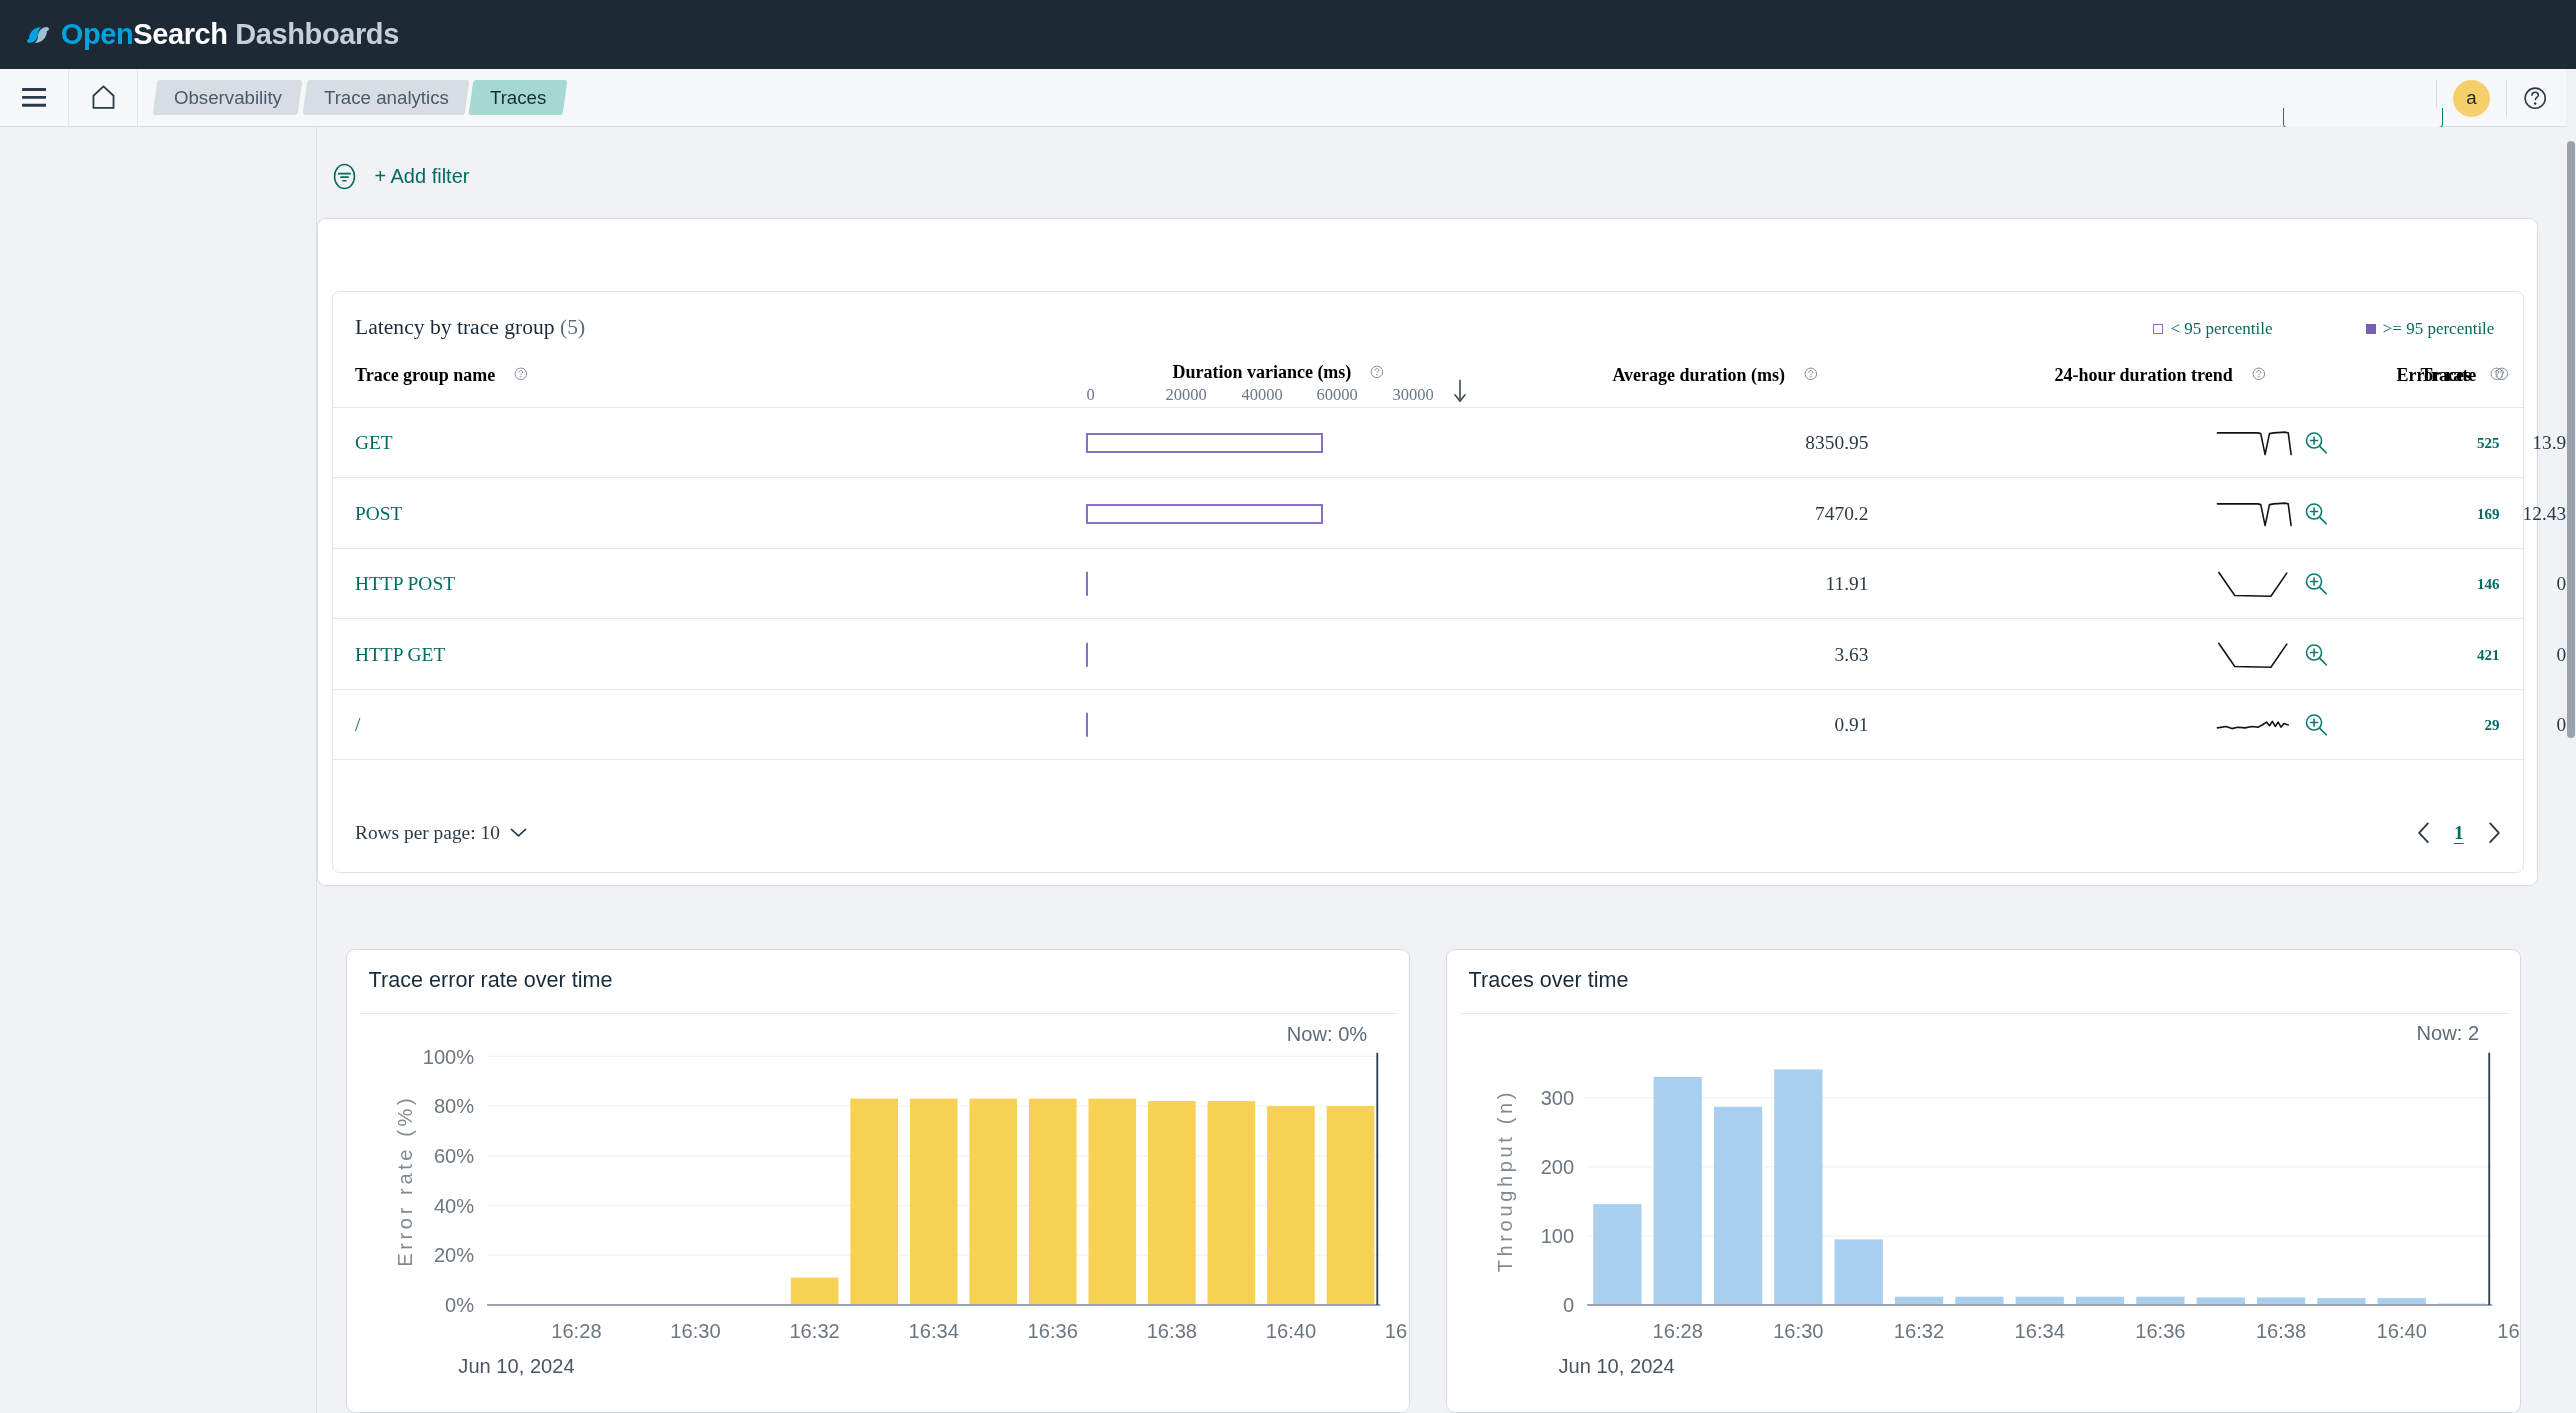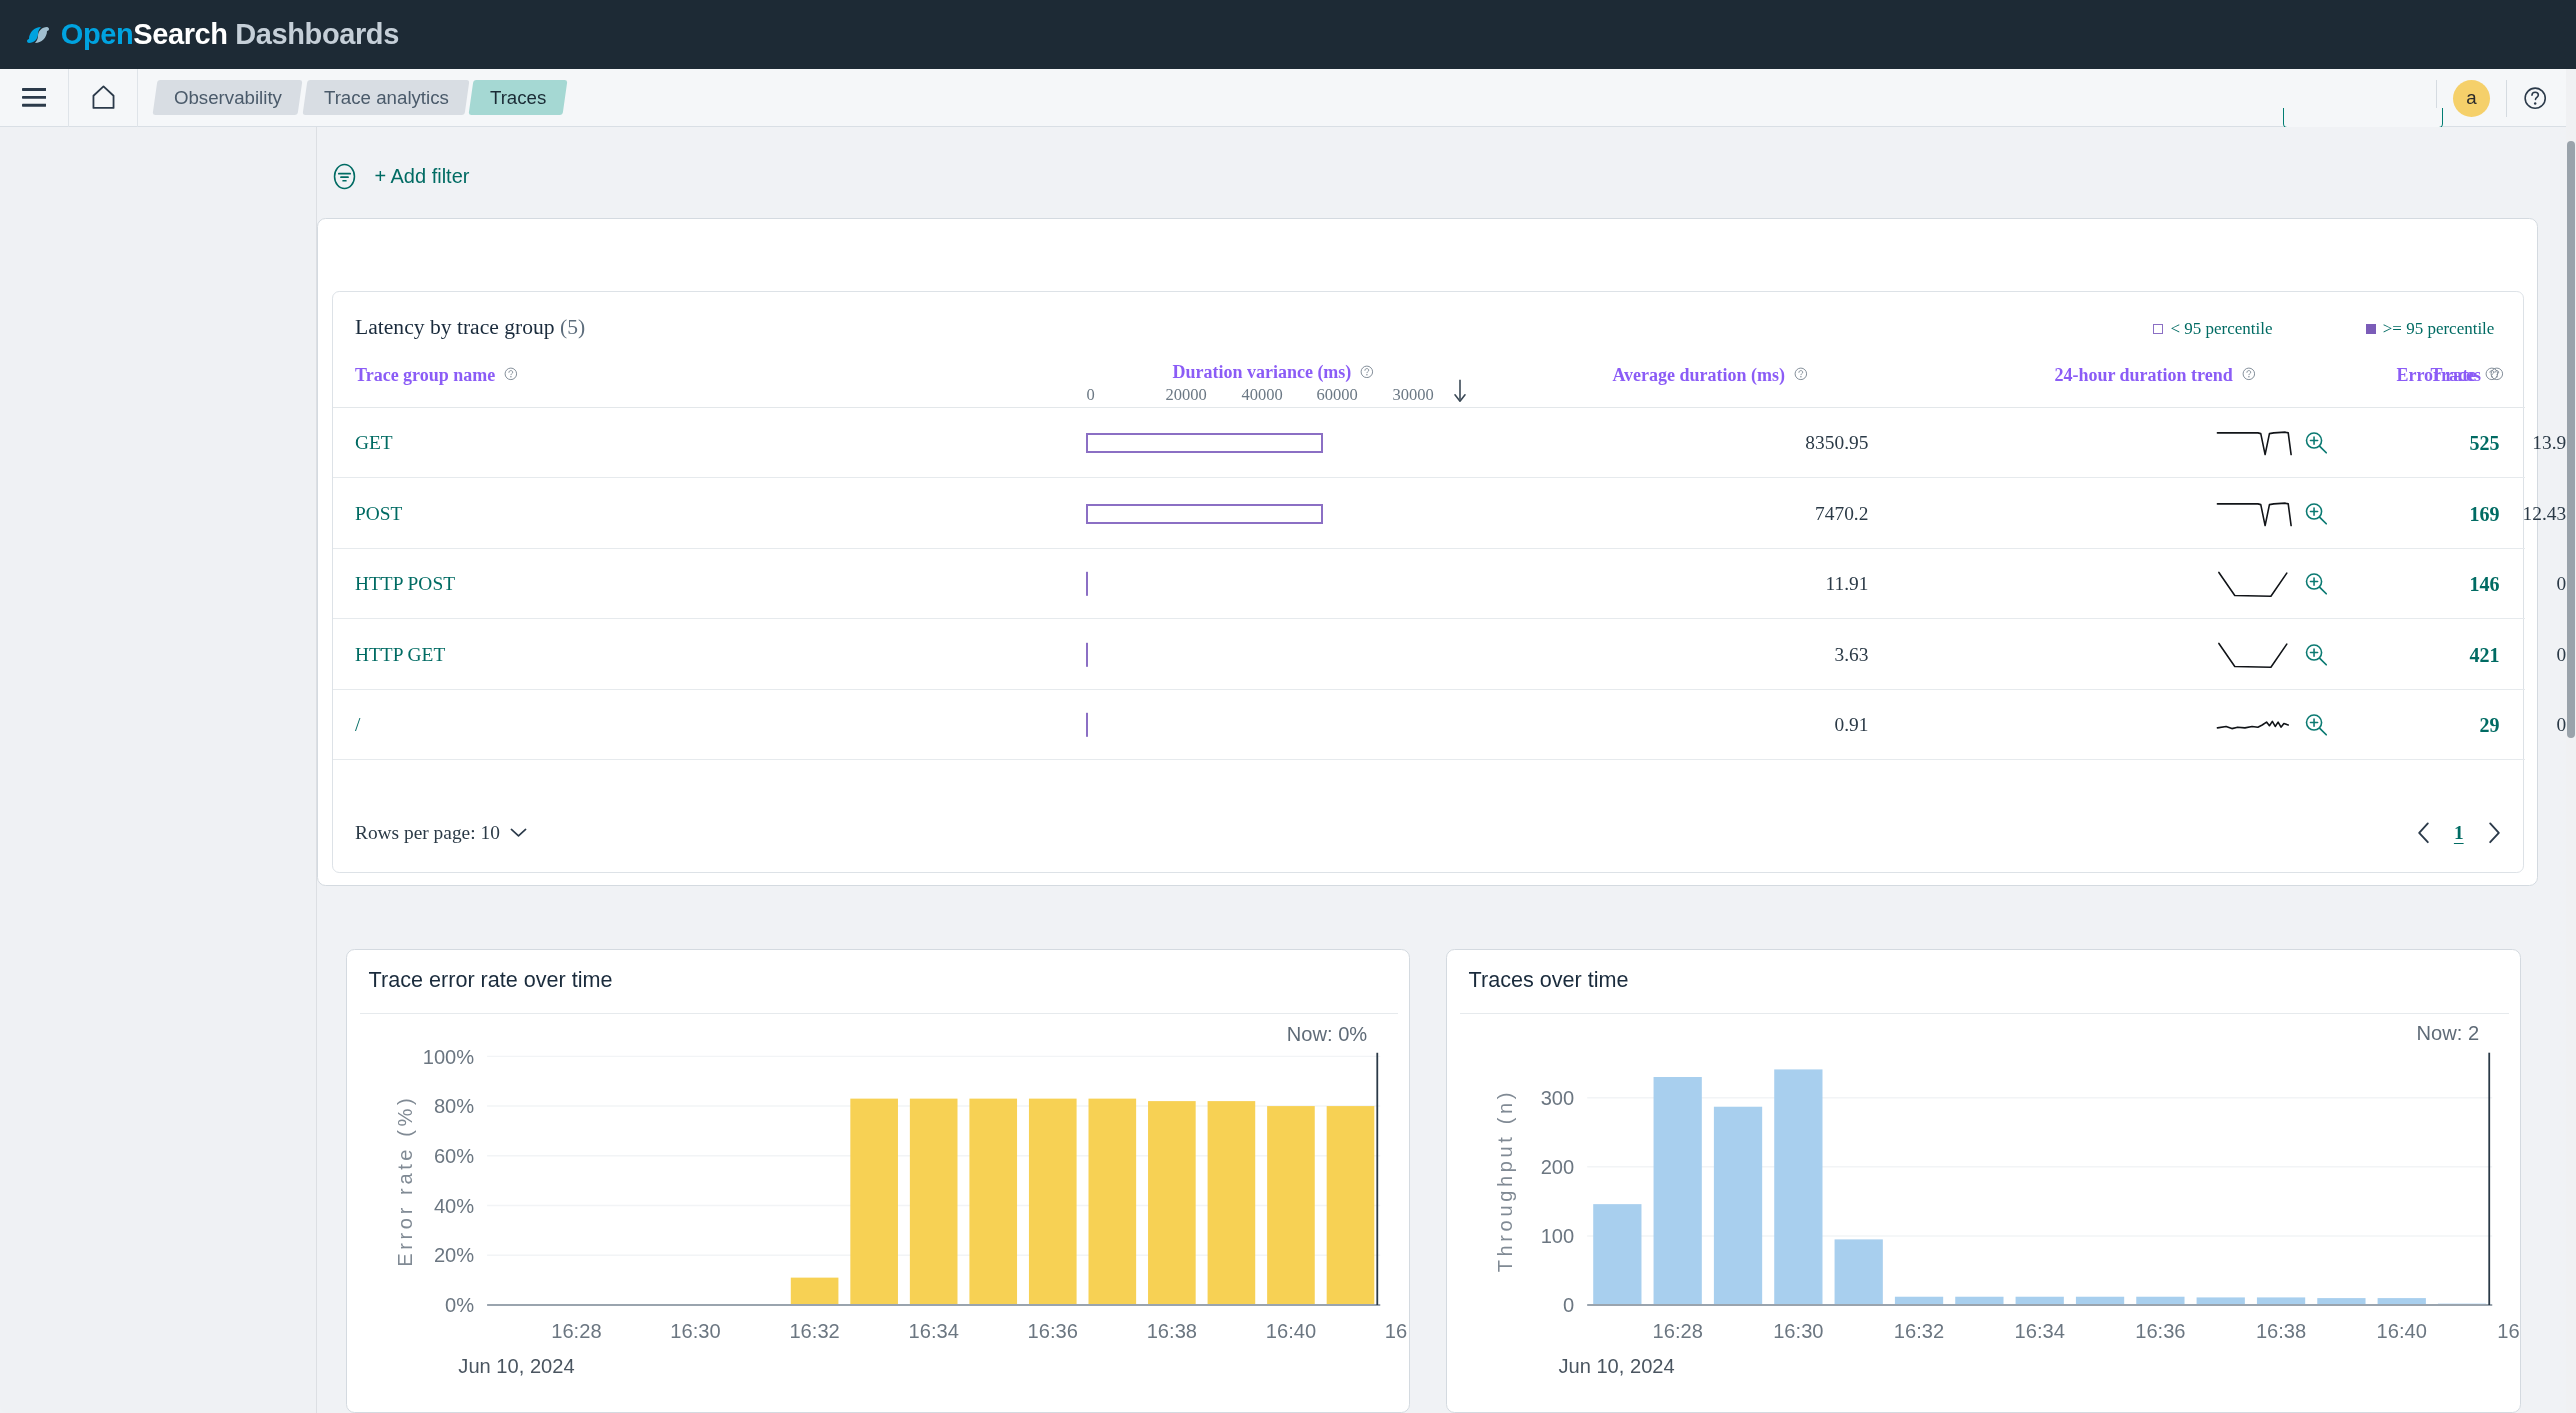--- a/index.html
+++ b/index.html
@@ -115,37 +115,37 @@
     font-size:17px; color:#006b63;
   }
   .legend-item{ display:flex; align-items:center; gap:7.2px; white-space:nowrap; }
   .swatch-open{ width:10px; height:10px; border:1.4px solid #8b6fc4; background:#fff; }
   .swatch-filled{ width:10px; height:10px; background:#7b5cb8; }
 
   #thead{
     position:absolute; left:0; top:63px; width:2192px; height:53px;
     border-bottom:1.4px solid #e3e7ea;
   }
-  .th{ position:absolute; font-size:18px; font-weight:700; color:#8b5cf6; white-space:nowrap; display:flex; align-items:flex-start; gap:9px; }
+  .th{ position:absolute; font-size:18px; font-weight:700; color:#000000; white-space:nowrap; display:flex; align-items:flex-start; gap:19px; }
   .qmark{ display:inline-block; }
   #dv-axis{ position:absolute; top:30px; font-size:16.5px; color:#6b7884; white-space:nowrap; }
   #dv-axis span{ position:absolute; }
   #sort-arrow{ position:absolute; left:1119px; top:24.4px; }
 
   .trow{
     position:absolute; left:0; width:2192px; height:70px;
     border-bottom:0.7px solid #e6eaed;
   }
   .c-name{ position:absolute; left:21.6px; top:50%; transform:translateY(-50%); font-size:19.4px; color:#006b63; cursor:pointer; white-space:nowrap; }
   .c-variance{ position:absolute; left:753px; top:50%; transform:translateY(-50%); }
   .var-box{ height:20px; border:2.2px solid #8b6fc4; background:#ffffff; }
   .c-avg{ position:absolute; left:1064px; width:471px; text-align:right; top:50%; transform:translateY(-50%); font-size:19.4px; color:#2b3a47; }
   .c-trend{ position:absolute; left:1883px; top:50%; transform:translateY(-50%); display:flex; align-items:center; gap:10px; }
   .c-error{ position:absolute; left:2048px; width:201px; text-align:right; top:50%; transform:translateY(-50%); font-size:19.4px; color:#2b3a47; }
-  .c-traces-wrap{ position:absolute; right:26px; top:50%; transform:translateY(-50%); font-size:20px; font-weight:700; color:#006b63; cursor:pointer; }
+  .c-traces-wrap{ position:absolute; right:26px; top:50%; transform:translateY(-50%); font-size:15px; font-weight:700; color:#006b63; cursor:pointer; }
 
   #tfoot{ position:absolute; left:0; bottom:13px; width:2192px; height:52px; display:flex; align-items:center; }
   #rows-per-page{ position:absolute; left:21.6px; font-size:19.4px; color:#2b3a47; display:flex; align-items:center; gap:10px; cursor:pointer; }
   #pager{ position:absolute; right:24.4px; display:flex; align-items:center; gap:24.4px; }
   .pager-arrow{ cursor:pointer; display:flex; }
   #page-num{ font-size:19.4px; font-weight:700; color:#006b63; text-decoration:underline; text-underline-offset:3.6px; cursor:pointer; }
 
   
   .chart-card{
     position:absolute; top:949px; height:464px;

